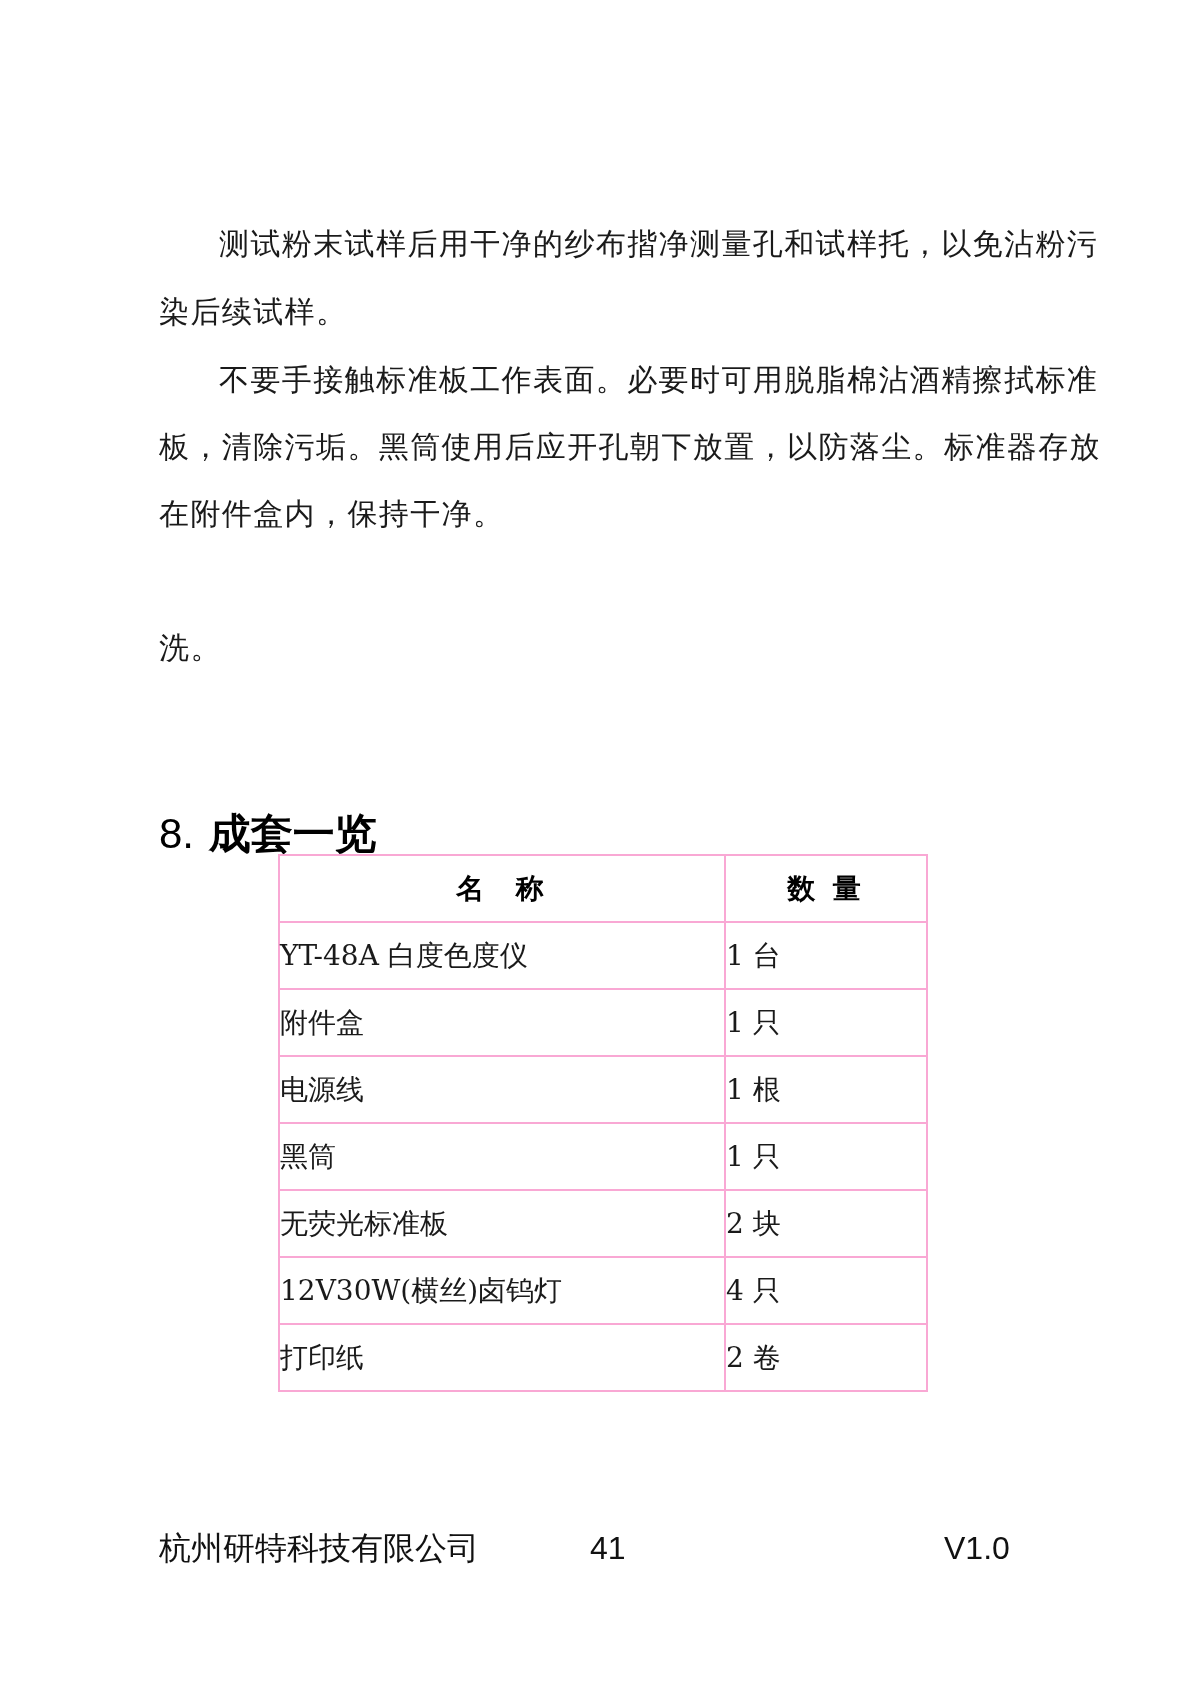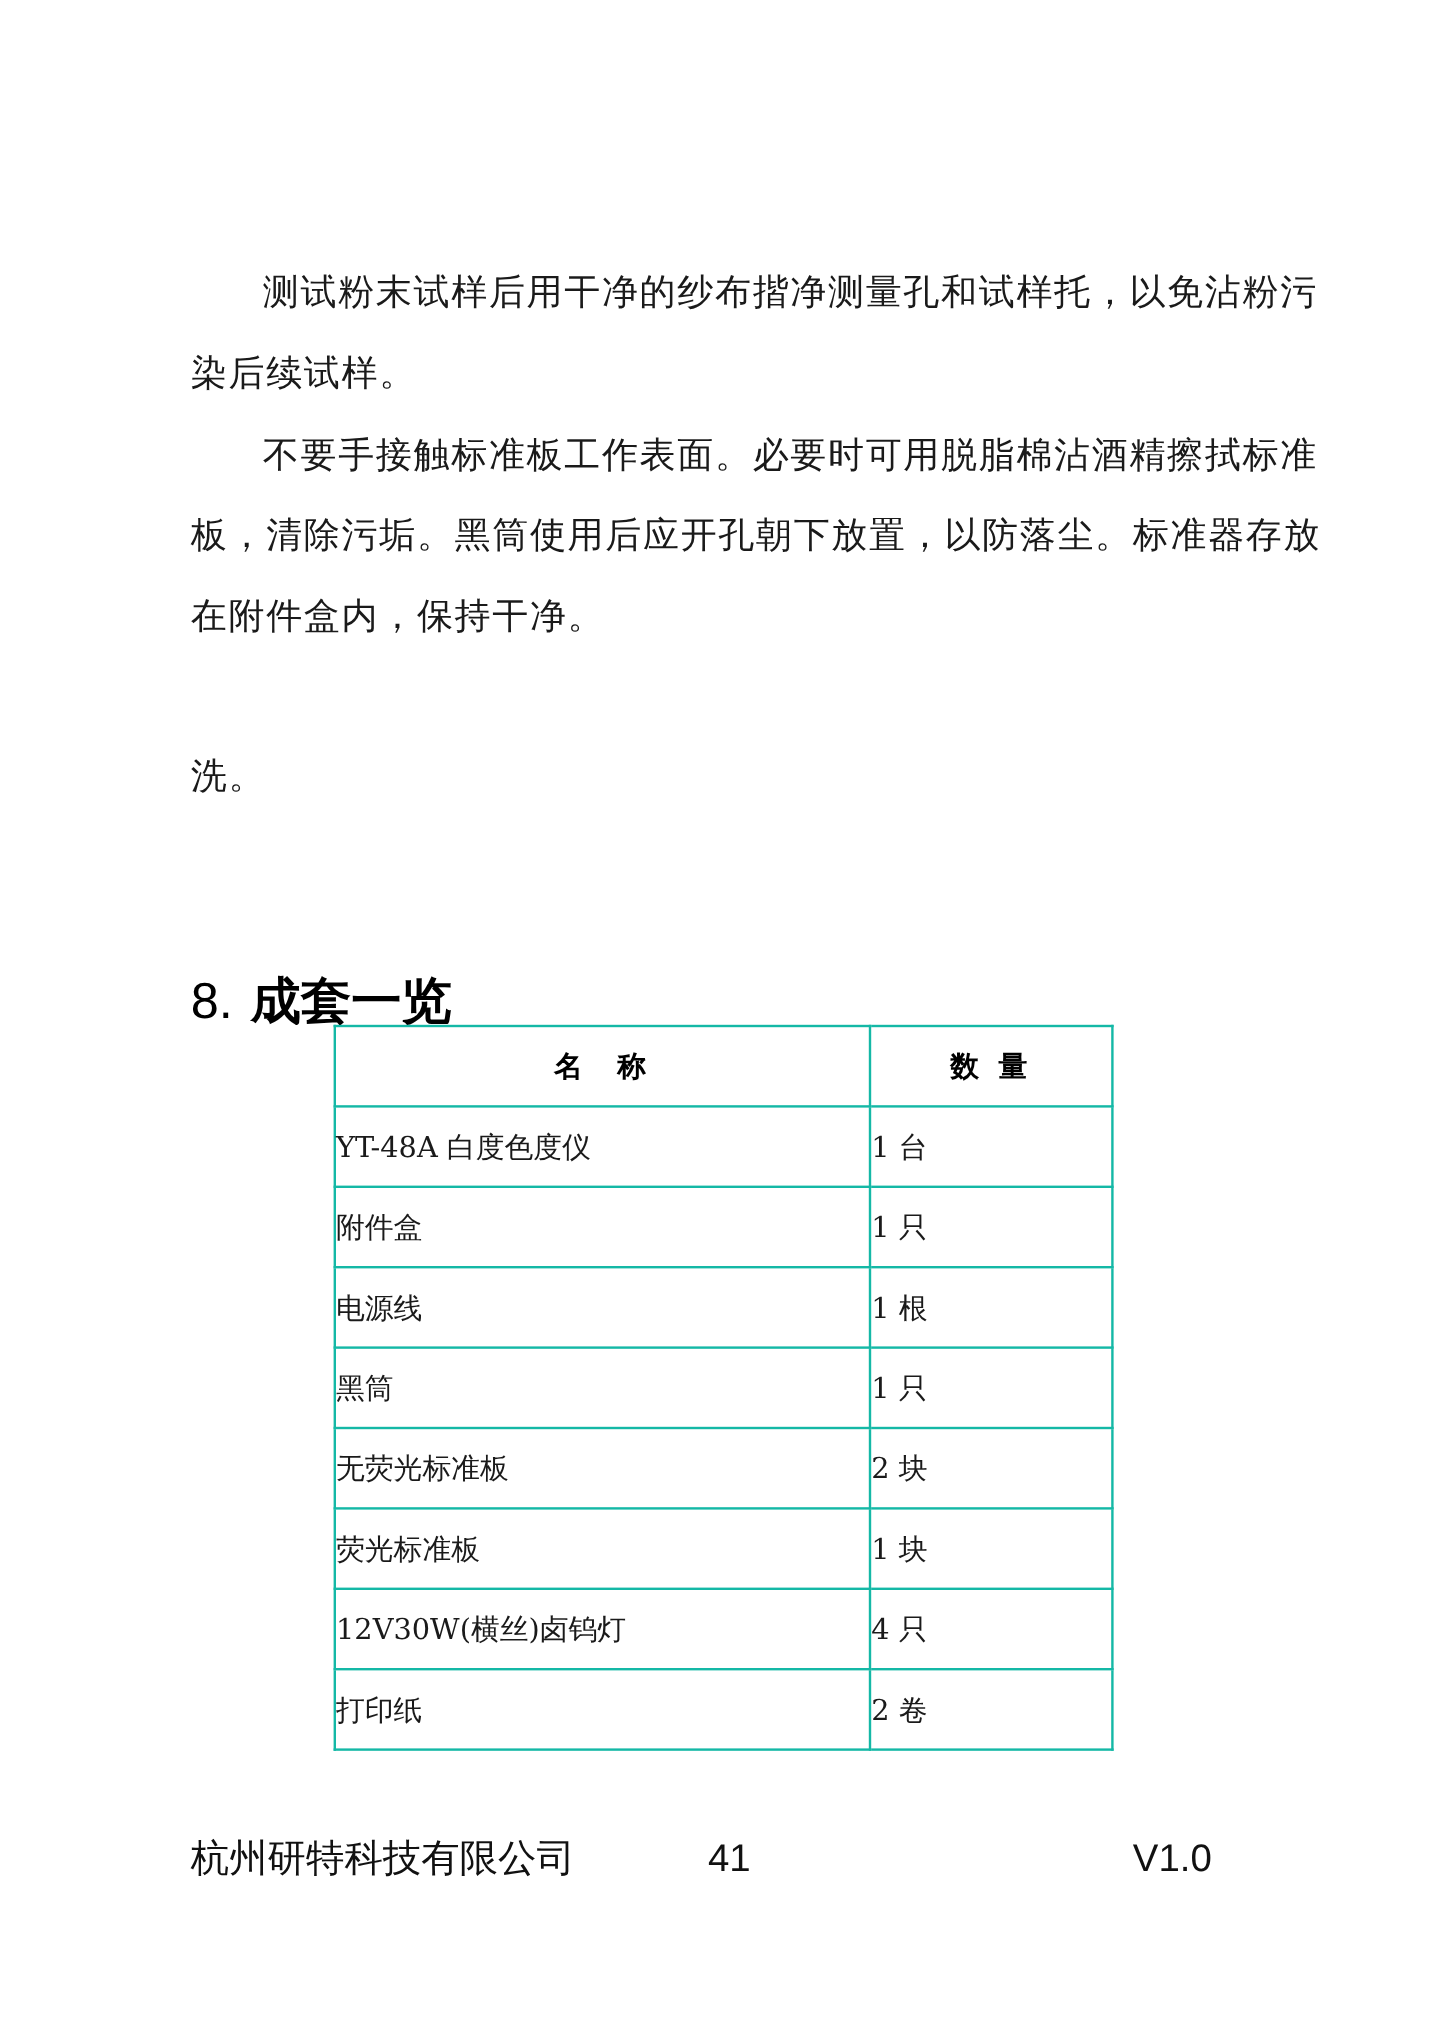--- a/index.html
+++ b/index.html
@@ -7,22 +7,22 @@
          font-family: "DejaVu Serif", "Liberation Serif", serif; color: #111; }
   .page { position: absolute; left: 2px; top: 0; width: 962px; height: 1702px; }
   .line { position: absolute; left: 157px; width: 890px; font-size: 30px; line-height: 40px;
           white-space: nowrap; letter-spacing: 1.4px; color: #1a1a1a; }
   .indent { left: 217px; }
   .heading { position: absolute; left: 157px; top: 812px; font-size: 42px; font-weight: bold;
              line-height: 44px; color: #000; font-family: "DejaVu Sans", "Liberation Sans", sans-serif; }
   .heading .num { font-weight: normal; font-family: "Liberation Sans", sans-serif; }
   table.kit { position: absolute; left: 276px; top: 854px; width: 648px; border-collapse: collapse;
               table-layout: fixed; }
-  table.kit td, table.kit th { border: 2px solid #14b8a6; height: 65px; 
-              font-size: 24px; color: #1a1a1a; padding: 0; font-weight: normal; }
+  table.kit td, table.kit th { border: 2px solid #f9a8d4; height: 65px; 
+              font-size: 28px; color: #1a1a1a; padding: 0; font-weight: normal; }
   table.kit th { font-weight: bold; color: #000; letter-spacing: 4px; }
   table.kit col.c1 { width: 446px; }
   table.kit col.c2 { width: 202px; }
   .footer { position: absolute; top: 1530px; font-size: 32px; line-height: 36px; color: #111;
             font-family: "Liberation Sans", "DejaVu Sans", sans-serif; }
   .footer-left { left: 157px; }
   .footer-center { left: 588px; }
   .footer-right { left: 942px; }
 </style>
 </head>
@@ -71,24 +71,20 @@
       </tr>
       <tr>
         <td>黑筒</td>
         <td>1 只</td>
       </tr>
       <tr>
         <td>无荧光标准板</td>
         <td>2 块</td>
       </tr>
       <tr>
-        <td>荧光标准板</td>
-        <td>1 块</td>
-      </tr>
-      <tr>
         <td>12V30W(横丝)卤钨灯</td>
         <td>4 只</td>
       </tr>
       <tr>
         <td>打印纸</td>
         <td>2 卷</td>
       </tr>
     </tbody>
   </table>
 

